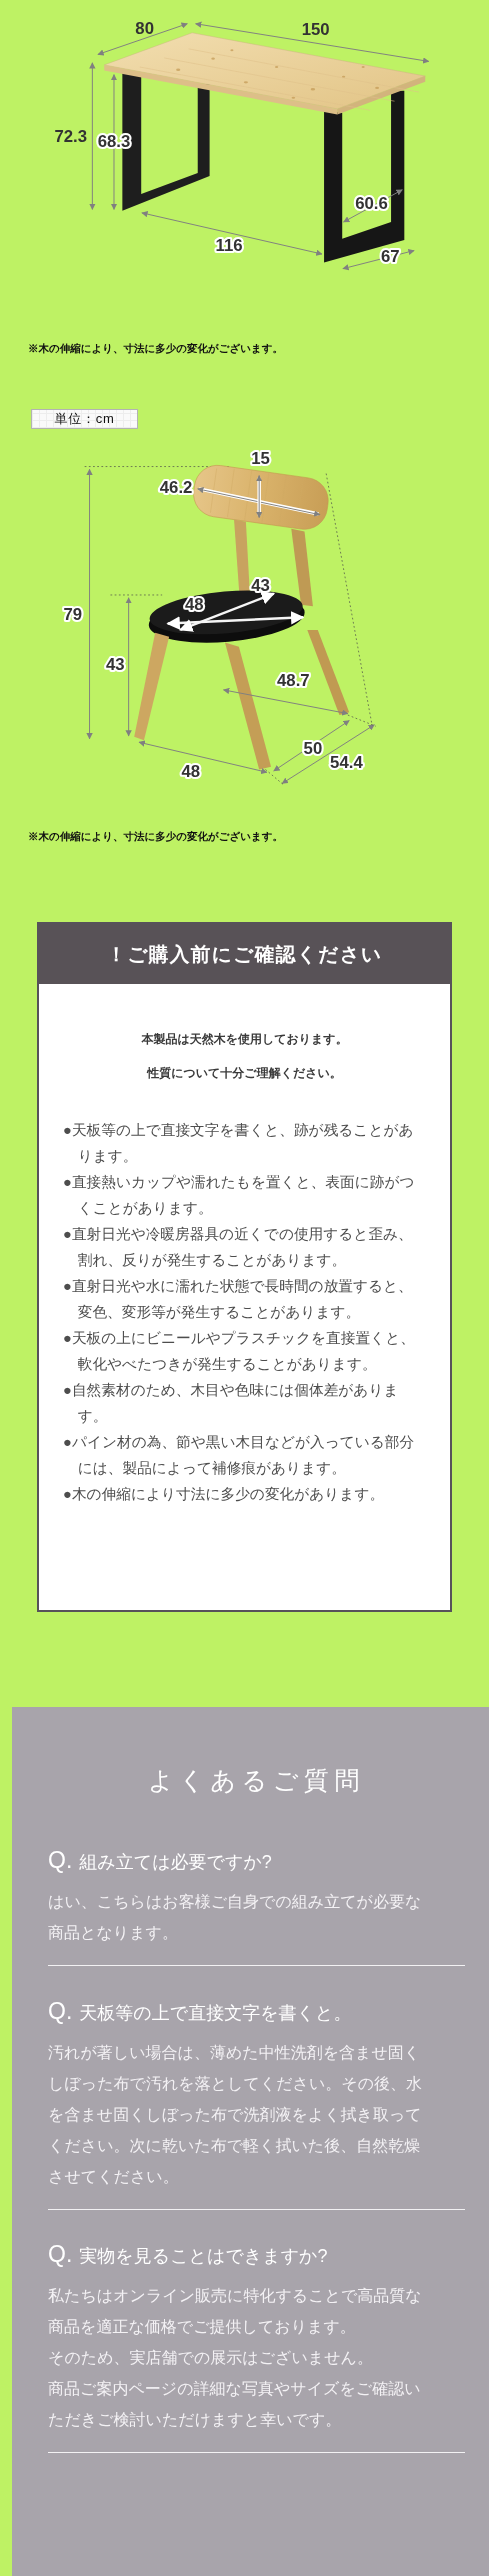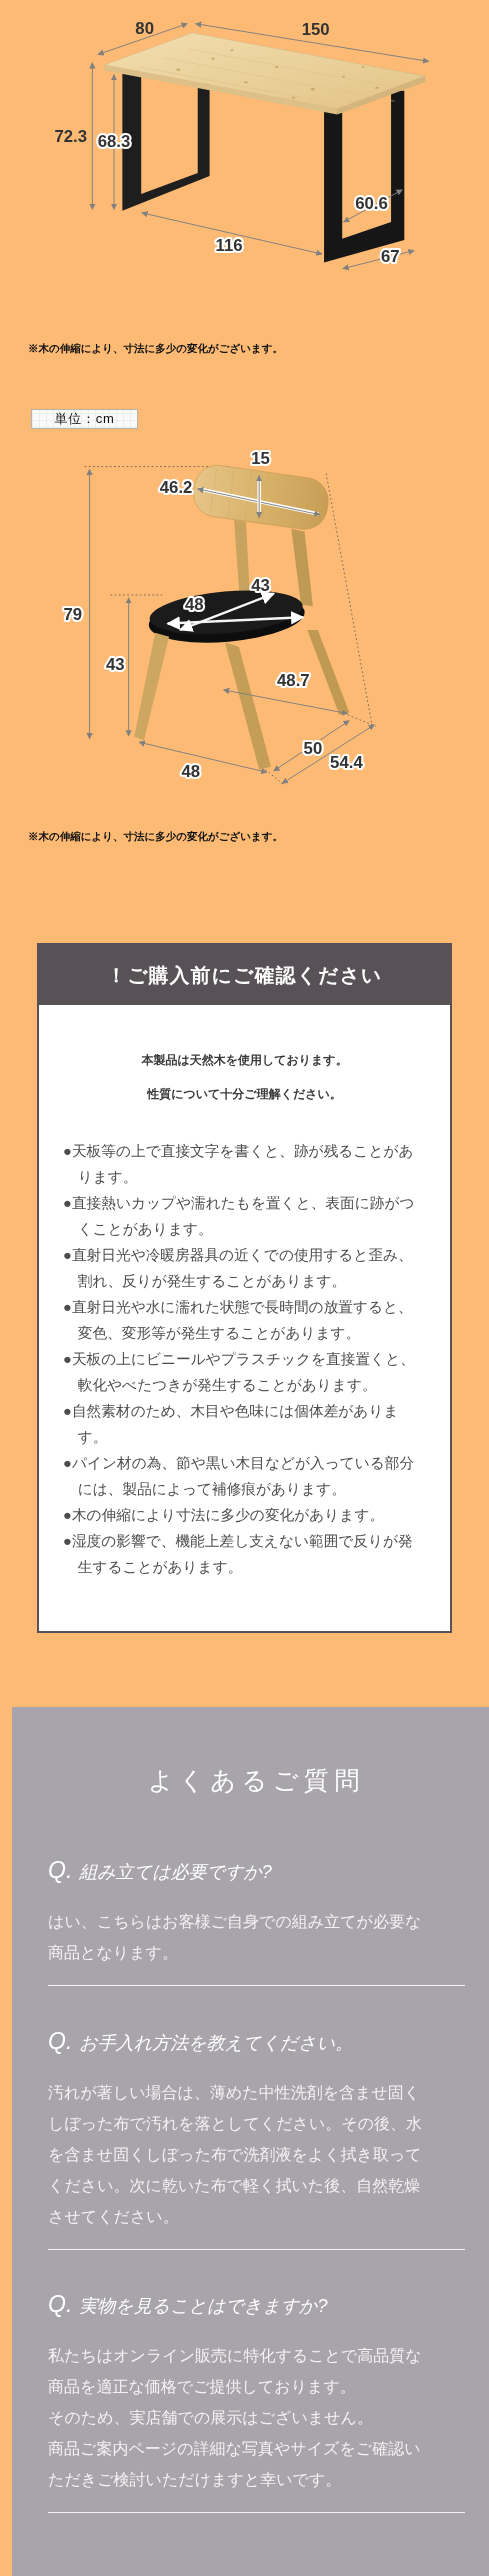--- a/index.html
+++ b/index.html
@@ -1,45 +1,45 @@
 <!DOCTYPE html>
 <html style="font-size:11.2px"><head>
 <meta charset="utf-8">
 <style>
   html,body{margin:0;padding:0;background:#fff;}
-  .page{position:relative;width:489px;height:2576px;background:#fdba74;overflow:hidden;
+  .page{position:relative;width:489px;height:2576px;background:#bef264;overflow:hidden;
         font-family:"Liberation Sans",sans-serif;}
   
   .diagram{position:absolute;left:0;}
   svg text{font-family:"Liberation Sans",sans-serif;font-weight:700;font-size:24px;fill:#333;}
   svg text.halo{stroke:#fff;stroke-width:6px;paint-order:stroke;stroke-linejoin:round;}
   .dim-line{stroke:#808080;stroke-width:1.4;fill:none;}
   .dot-line{stroke:#4a4a4a;stroke-width:1;fill:none;stroke-dasharray:2.5 3.5;}
   .wline{stroke:#ffffff;stroke-width:5;fill:none;}
   .seat-arrow{stroke:#f5f5f5;stroke-width:3.5;fill:none;}
   
   .dim-note{position:absolute;left:28px;font-size:10.5px;font-weight:700;color:#111;letter-spacing:0;}
   .unit-box{position:absolute;left:31px;top:409px;width:105px;height:18px;border:0.7px solid #b3b3b3;
             background-color:#fafafa;
             background-image:repeating-linear-gradient(0deg,#ededed 0 0.7px,transparent 0.7px 3.5px),
                              repeating-linear-gradient(90deg,#ededed 0 0.7px,transparent 0.7px 3.5px);
             display:flex;align-items:center;justify-content:center;font-size:13px;color:#111;letter-spacing:0.7px;}
   
-  .notice{position:absolute;left:37px;top:943px;width:411px;height:686px;border:2.1px solid #57525a;background:#fff;}
+  .notice{position:absolute;left:37px;top:922px;width:411px;height:686px;border:2.1px solid #57525a;background:#fff;}
   .notice-header{height:60px;background:#585257;color:#ffffff;display:flex;align-items:center;justify-content:center;
                  font-size:19.6px;font-weight:700;letter-spacing:1.4px;}
   .notice-intro{margin-top:38px;text-align:center;font-size:12px;font-weight:700;color:#3a3a3a;line-height:34px;}
   .notice-bullets{margin:26.6px auto 0 24px;width:352px;font-size:14.7px;line-height:26px;color:#4d4d4d;}
   .bullet{padding-left:1em;text-indent:-1em;}
   .bullet .marker{color:#4d4d4d;}
   
   .faq{position:absolute;left:12px;top:1707px;width:489px;height:869px;background:#a8a4ab;overflow:hidden;}
   .faq-title{padding-top:56px;text-align:center;font-size:25px;letter-spacing:5.6px;color:#ffffff;line-height:35px;}
   .faq-items{margin:0 36px;}
-  .faq-q{margin-top:35px;color:#ffffff;font-size:18px;line-height:40px;font-style:italic;}
+  .faq-q{margin-top:35px;color:#ffffff;font-size:18px;line-height:20px;}
   .faq-items .faq-q:first-child{margin-top:52px;}
   .faq-q .q-prefix{font-size:23px;margin-right:7px;}
   .faq-a{max-width:383px;margin:0;color:#f4f2f5;font-size:16px;line-height:31px;}
   .faq-a.first{margin-top:14px;}
   .faq-divider{margin-top:17px;height:0.7px;background:rgba(255,255,255,0.85);}
 </style>
 </head>
 <body>
 
 <div class="page">
@@ -192,31 +192,30 @@
     </div>
     <div class="notice-bullets" id="notice-bullets">
         <div class="bullet"><span class="marker">●</span><span>天板等の上で直接文字を書くと、跡が残ることがあります。</span></div>
         <div class="bullet"><span class="marker">●</span><span>直接熱いカップや濡れたもを置くと、表面に跡がつくことがあります。</span></div>
         <div class="bullet"><span class="marker">●</span><span>直射日光や冷暖房器具の近くでの使用すると歪み、割れ、反りが発生することがあります。</span></div>
         <div class="bullet"><span class="marker">●</span><span>直射日光や水に濡れた状態で長時間の放置すると、変色、変形等が発生することがあります。</span></div>
         <div class="bullet"><span class="marker">●</span><span>天板の上にビニールやプラスチックを直接置くと、軟化やべたつきが発生することがあります。</span></div>
         <div class="bullet"><span class="marker">●</span><span>自然素材のため、木目や色味には個体差があります。</span></div>
         <div class="bullet"><span class="marker">●</span><span>パイン材の為、節や黒い木目などが入っている部分には、製品によって補修痕があります。</span></div>
         <div class="bullet"><span class="marker">●</span><span>木の伸縮により寸法に多少の変化があります。</span></div>
-        <div class="bullet"><span class="marker">●</span><span>湿度の影響で、機能上差し支えない範囲で反りが発生することがあります。</span></div>
       </div>
   </div>
 
   <div class="faq">
     <div class="faq-title">よくあるご質問</div>
     <div class="faq-items" id="faq-items">
         <div class="faq-q"><span class="q-prefix">Q.</span><span>組み立ては必要ですか?</span></div>
         <div class="faq-a first">はい、こちらはお客様ご自身での組み立てが必要な商品となります。</div>
         <div class="faq-divider"></div>
-        <div class="faq-q"><span class="q-prefix">Q.</span><span>お手入れ方法を教えてください。</span></div>
+        <div class="faq-q"><span class="q-prefix">Q.</span><span>天板等の上で直接文字を書くと。</span></div>
         <div class="faq-a first">汚れが著しい場合は、薄めた中性洗剤を含ませ固くしぼった布で汚れを落としてください。その後、水を含ませ固くしぼった布で洗剤液をよく拭き取ってください。次に乾いた布で軽く拭いた後、自然乾燥させてください。</div>
         <div class="faq-divider"></div>
         <div class="faq-q"><span class="q-prefix">Q.</span><span>実物を見ることはできますか?</span></div>
         <div class="faq-a first">私たちはオンライン販売に特化することで高品質な商品を適正な価格でご提供しております。</div>
         <div class="faq-a">そのため、実店舗での展示はございません。</div>
         <div class="faq-a">商品ご案内ページの詳細な写真やサイズをご確認いただきご検討いただけますと幸いです。</div>
         <div class="faq-divider"></div>
       </div>
   </div>
 

